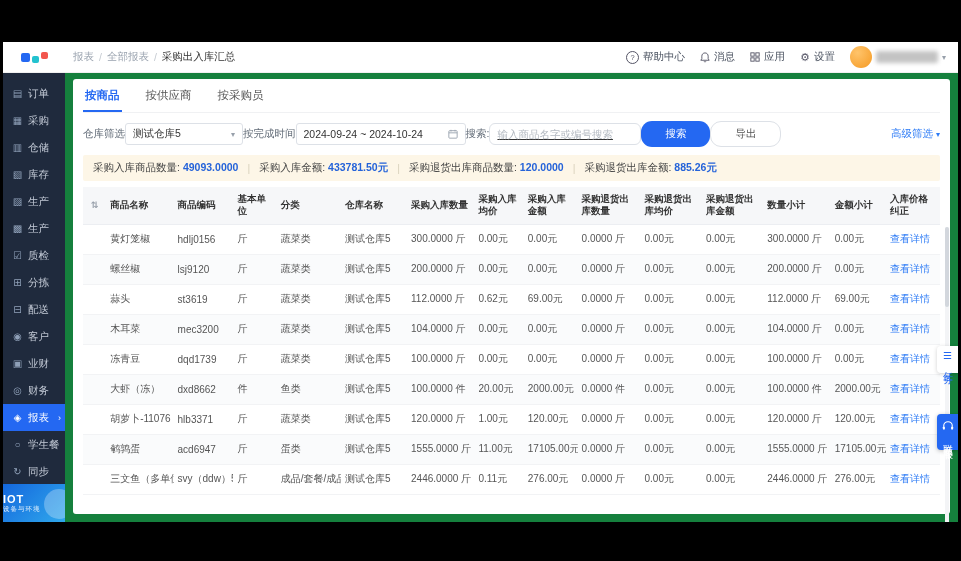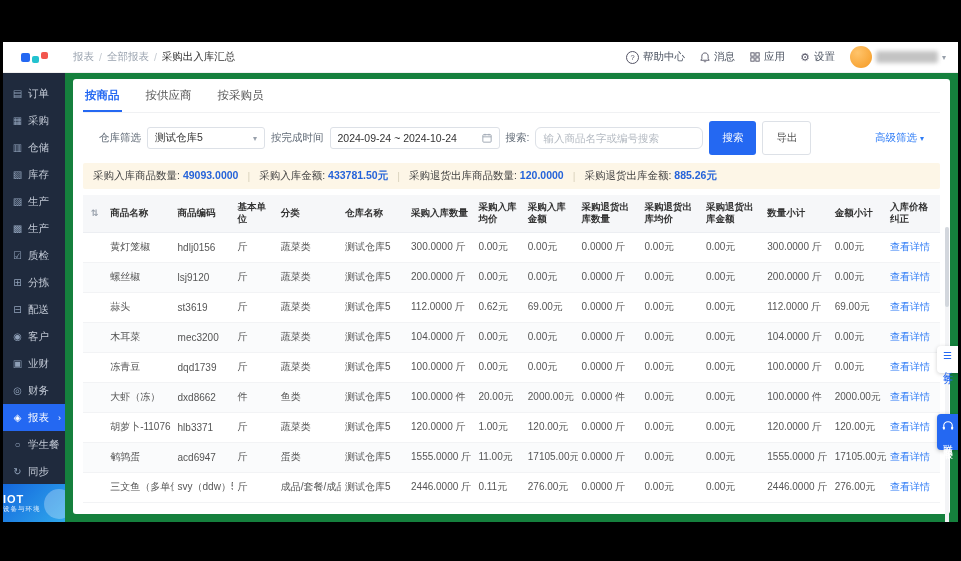--- a/index.html
+++ b/index.html
@@ -43,30 +43,30 @@
   .iot::after{content:"";position:absolute;right:-9px;top:5px;width:30px;height:30px;border-radius:50%;background:rgba(255,255,255,.28);}
 
   .main{flex:1;padding:6px 8px 8px;min-width:0;box-sizing:border-box;}
   .panel{background:#fff;border-radius:3px;height:100%;padding:2px 10px 8px;box-sizing:border-box;
          display:flex;flex-direction:column;position:relative;}
 
   .tabs{display:flex;gap:22px;font-size:11.5px;color:#555;border-bottom:1px solid #f0f1f3;}
   .tab{padding:7px 2px 7px;cursor:pointer;}
   .tab.active{color:#2468f2;border-bottom:2px solid #2468f2;font-weight:bold;}
 
-  .filters{display:flex;align-items:center;gap:6px;margin:8px 16px;font-size:10.5px;color:#606a76;}
+  .filters{display:flex;align-items:center;margin:8px 0;font-size:10.5px;color:#606a76;}
   .fbox{height:22px;border:1px solid #dde1e7;border-radius:3px;background:#fff;display:flex;align-items:center;
         padding:0 7px;color:#333;gap:5px;box-sizing:border-box;cursor:pointer;}
   .fbox .caret{margin-left:auto;}
   .wh-select{width:118px;}
   .date-box{width:170px;}
-  .search-input{width:168px;height:22px;border:1px solid #dde1e7;border-radius:6px;padding:0 7px;font-size:10.5px;
-        color:#333;outline:none;box-sizing:border-box;font-family:inherit;}
+  .search-input{width:152px;height:22px;border:1px solid #dde1e7;border-radius:6px;padding:0 7px;font-size:10.5px;
+        color:#333;outline:none;box-sizing:border-box;font-family:inherit;text-decoration:underline;}
   .search-input::placeholder{color:#b4bac2;}
-  .btn{height:34px;border-radius:3px;font-size:10.5px;display:flex;align-items:center;padding:0 13px;cursor:pointer;border:none;font-family:inherit;}
+  .btn{height:26px;border-radius:11px;font-size:10.5px;display:flex;align-items:center;padding:0 24px;cursor:pointer;border:none;font-family:inherit;}
   .btn-primary{background:#2468f2;color:#fff;}
   .btn-plain{background:#fff;border:1px solid #dde1e7;color:#555;}
   .advanced{margin-left:auto;color:#2e7cf6;display:flex;gap:3px;align-items:center;font-size:10.5px;cursor:pointer;}
   .advanced .caret{color:#2e7cf6;}
 
   .summary{background:#fdf6e7;border-radius:2px;padding:6px 10px;display:flex;align-items:center;gap:9px;
            font-size:10.5px;color:#333;margin-bottom:6px;}
   .sum-label{color:#444;}
   .sum-value{color:#2563d9;font-weight:bold;margin-left:3px;}
   .sum-sep{color:#d9d2bd;}

